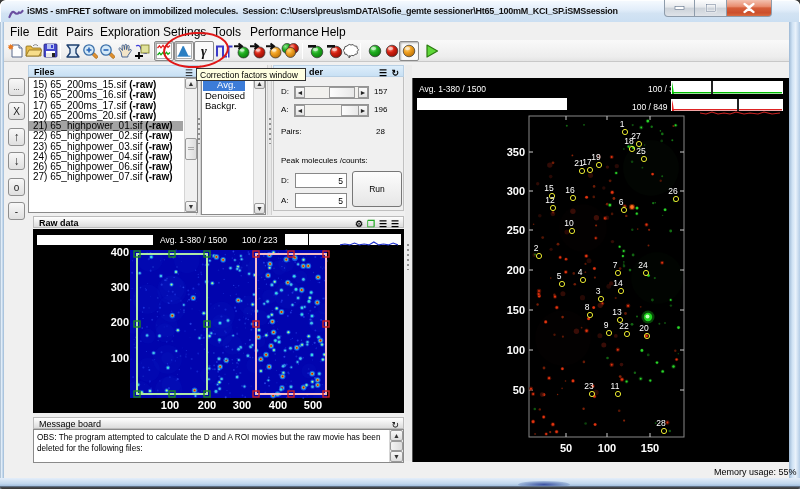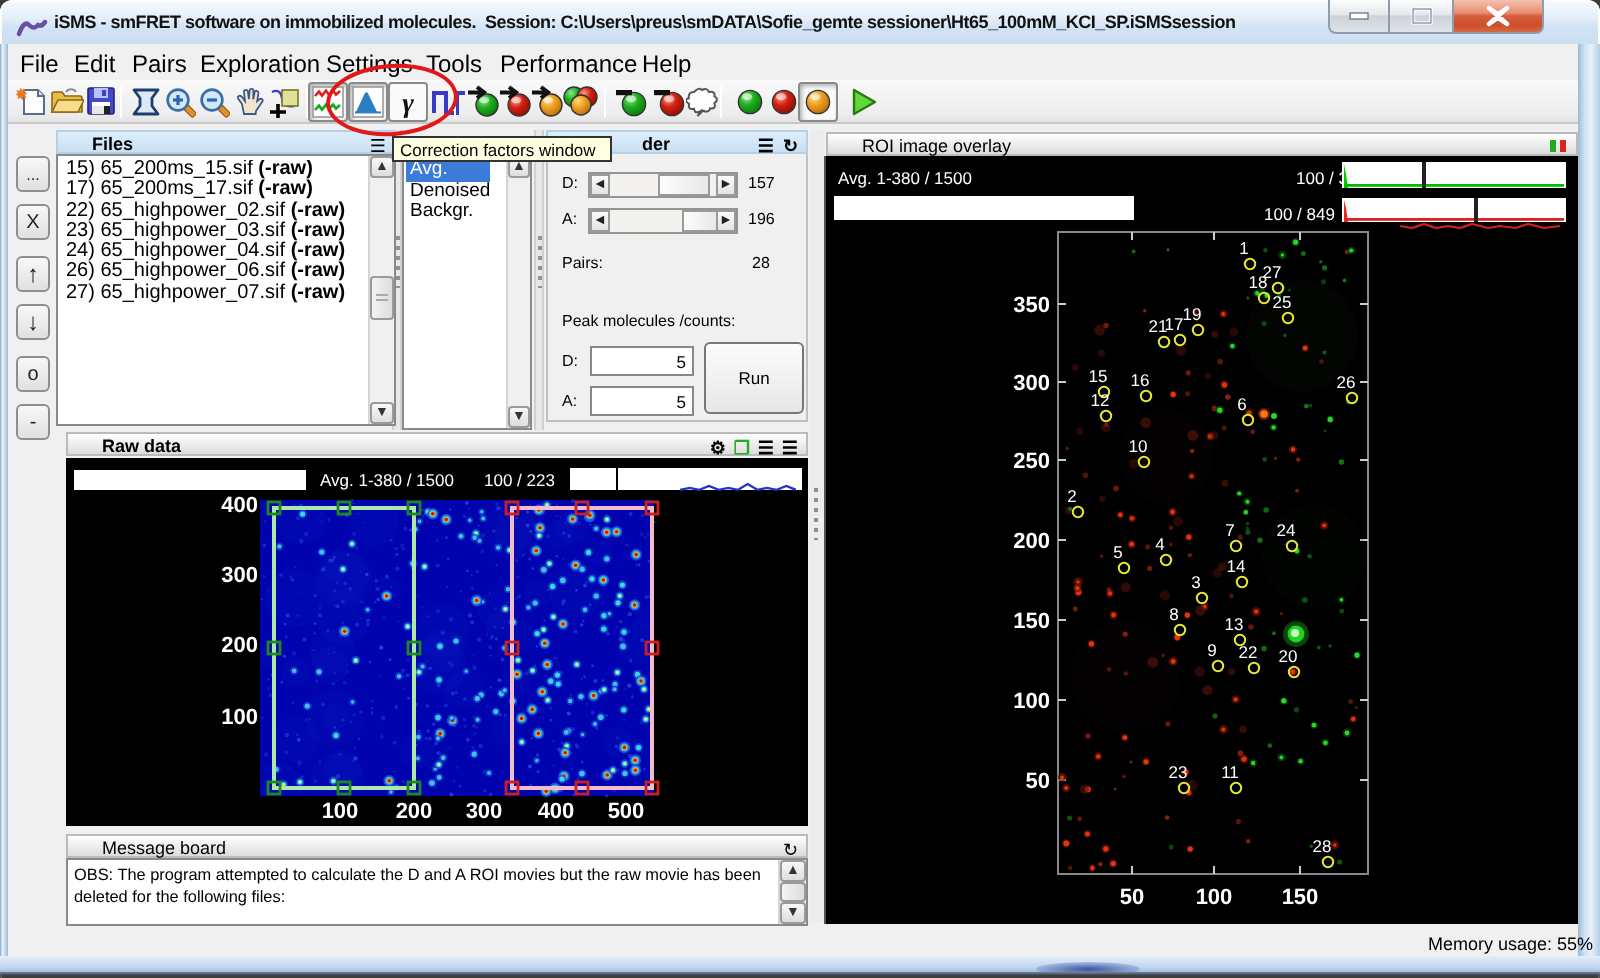--- a/index.html
+++ b/index.html
@@ -24,21 +24,21 @@
 
 #menu{left:4px;top:22px;width:649px;height:18px;background:#f0f0f0;font-size:12px;color:#000}
 #menu span{position:absolute;top:3px}
 
 #tbar{left:4px;top:40px;width:785px;height:22px;background:linear-gradient(#f9f9f9,#ededed 80%,#e4e4e4);border-bottom:1px solid #c8c8c8}
 .ti{position:absolute;top:3px;width:16px;height:16px}
 .tsep{position:absolute;top:3px;width:1px;height:16px;background:#c5c5c5;border-right:1px solid #fff}
 .tbox{position:absolute;top:1px;width:20px;height:20px;border:1px solid #8a8a8a;border-radius:2px;background:#fafafa;box-shadow:inset 1px 1px 2px rgba(0,0,0,.25)}
 .tbox svg,.tbox span{position:absolute;left:1px;top:1px}
 
-.phead{position:absolute;height:12px;font-size:9px;font-weight:bold;color:#000;padding:0 0 0 17px;line-height:12px}
+.phead{position:absolute;height:12px;font-size:9px;font-weight:bold;color:#000;padding:0 0 0 5px;line-height:12px}
 .bluehead{background:linear-gradient(#ddeefb,#c8e0f4);border:1px solid #b7cfe4}
 .grayhead{background:linear-gradient(#ffffff,#dcdcdc);border:1px solid #bbb}
 .lbox{position:absolute;background:#fff;border:1px solid #8a8a8a}
 
 .sbar{position:absolute;background:#f0f0f0;border-left:1px solid #d5d5d5}
 .sb-btn{position:absolute;left:0;width:100%;height:11px;background:linear-gradient(#f8f8f8,#ddd);border:1px solid #9a9a9a;border-radius:2px;font-size:7px;color:#333;text-align:center;line-height:10px}
 .sb-thumb{position:absolute;left:0;width:100%;background:linear-gradient(90deg,#f4f4f4,#dcdcdc);border:1px solid #9a9a9a;border-radius:2px}
 
 .sqb{position:absolute;left:8px;width:17px;height:18px;border:1px solid #8e8e8e;border-radius:3px;background:linear-gradient(#f8f8f8,#e0e0e0);font-size:10px;color:#222;text-align:center;line-height:17px}
 
@@ -253,39 +253,42 @@
   <div class="abs" style="left:197.5px;top:118px;width:2px;height:26px;background:repeating-linear-gradient(#909090 0 2px,transparent 2px 5px)"></div>
   <div class="abs" style="left:267px;top:65px;width:5px;height:150px;background:#e8e8e8;border-left:1px solid #d0d0d0;border-right:1px solid #d0d0d0"></div>
   <div class="abs" style="left:268.5px;top:118px;width:2px;height:26px;background:repeating-linear-gradient(#909090 0 2px,transparent 2px 5px)"></div>
   <div class="abs" style="left:405px;top:65px;width:7px;height:396px;background:#ececec"></div>
   <div class="abs" style="left:407px;top:244px;width:2px;height:26px;background:repeating-linear-gradient(#909090 0 2px,transparent 2px 5px)"></div>
 
   <div class="phead bluehead abs" style="left:28px;top:65px;width:170px">Files<span style="position:absolute;right:4px;top:1px;font-size:9px;font-weight:normal">☰</span></div>
   <div class="lbox abs" style="left:28px;top:77px;width:170px;height:136px">
     <div style="position:absolute;left:0;top:2px;right:14px;overflow:hidden;height:131px">
         <div class="frow">15) 65_200ms_15.sif <b>(-raw)</b></div>
+<div class="frow">16) 65_200ms_16.sif <b>(-raw)</b></div>
 <div class="frow">17) 65_200ms_17.sif <b>(-raw)</b></div>
+<div class="frow">20) 65_200ms_20.sif <b>(-raw)</b></div>
+<div class="frow sel">21) 65_highpower_01.sif <b>(-raw)</b></div>
 <div class="frow">22) 65_highpower_02.sif <b>(-raw)</b></div>
 <div class="frow">23) 65_highpower_03.sif <b>(-raw)</b></div>
 <div class="frow">24) 65_highpower_04.sif <b>(-raw)</b></div>
 <div class="frow">26) 65_highpower_06.sif <b>(-raw)</b></div>
 <div class="frow">27) 65_highpower_07.sif <b>(-raw)</b></div>
       </div>
     <div class="sbar" style="right:0;top:0;width:13px;height:134px">
       <div class="sb-btn" style="top:0">▲</div>
       <div class="sb-thumb" style="top:60px;height:22px">
           <div style="position:absolute;left:2px;right:2px;top:8px;height:5px;background:repeating-linear-gradient(#aaa 0 1px,transparent 1px 2.5px)"></div>
         </div>
       <div class="sb-btn" style="bottom:0">▼</div>
     </div>
   </div>
 
   <div class="lbox abs" style="left:201px;top:77px;width:65px;height:138px">
     <div style="position:absolute;left:1px;top:2px;font-size:9.5px;line-height:10.5px">
-      <div style="background:#3c7cd8;color:#fff;padding-left:2px">Avg.</div>
+      <div style="background:#3c7cd8;color:#fff;padding-left:14px">Avg.</div>
       <div style="padding-left:2px">Denoised</div>
       <div style="padding-left:2px">Backgr.</div>
     </div>
     <div class="sbar" style="right:0;top:0;width:12px;height:136px">
       <div class="sb-btn" style="top:0">▲</div>
       <div class="sb-btn" style="bottom:0">▼</div>
     </div>
   </div>
 
   <div class="phead bluehead abs" style="left:273px;top:65px;width:131px"><span style="margin-left:30px">der</span><span style="position:absolute;right:16px;top:1px;font-size:9px">☰</span><span style="position:absolute;right:4px;top:1px;font-size:9px">↻</span></div>
@@ -1273,21 +1276,20 @@
   <div class="phead grayhead abs" style="left:33px;top:417px;width:371px;font-weight:normal">Message board<span style="position:absolute;right:4px;top:1px;font-size:9px">↻</span></div>
   <div class="lbox abs" style="left:33px;top:429px;width:371px;height:34px">
     <div style="position:absolute;left:3px;top:2px;font-size:8.2px;line-height:11.2px;white-space:nowrap">OBS: The program attempted to calculate the D and A ROI movies but the raw movie has been<br>deleted for the following files:</div>
     <div class="sbar" style="right:0;top:0;width:14px;height:32px">
       <div class="sb-btn" style="top:0">▲</div>
       <div class="sb-thumb" style="top:11px;height:10px"></div>
       <div class="sb-btn" style="bottom:0">▼</div>
     </div>
   </div>
 
-  <div class="phead grayhead abs" style="left:413px;top:66px;width:376px;font-weight:normal">ROI image overlay<span style="position:absolute;right:5px;top:3px;width:3px;height:6px;background:#d22"></span><span style="position:absolute;right:10px;top:3px;width:3px;height:6px;background:#2a2"></span></div>
   <div class="abs" style="left:413px;top:78px;width:376px;height:384px;background:#000;box-shadow:-1px 0 0 #555">
     <div class="wt" style="left:6px;top:6px">Avg. 1-380 / 1500</div>
     <div class="wt" style="left:235px;top:6px">100 / 380</div>
     <div class="abs" style="left:258px;top:3px;width:112px;height:13px;background:#fff">
       <svg class="abs" style="left:0;top:0" width="112" height="13" viewBox="0 0 112 13">
           <path d="M1 13 L1 1 L2 6 L3 13" fill="#0c0" stroke="none"></path>
           <rect x="1" y="11" width="110" height="1.4" fill="#0b0"></rect>
         </svg>
       <div class="abs" style="left:40px;top:0;width:1.5px;height:13px;background:#222"></div>
     </div>

